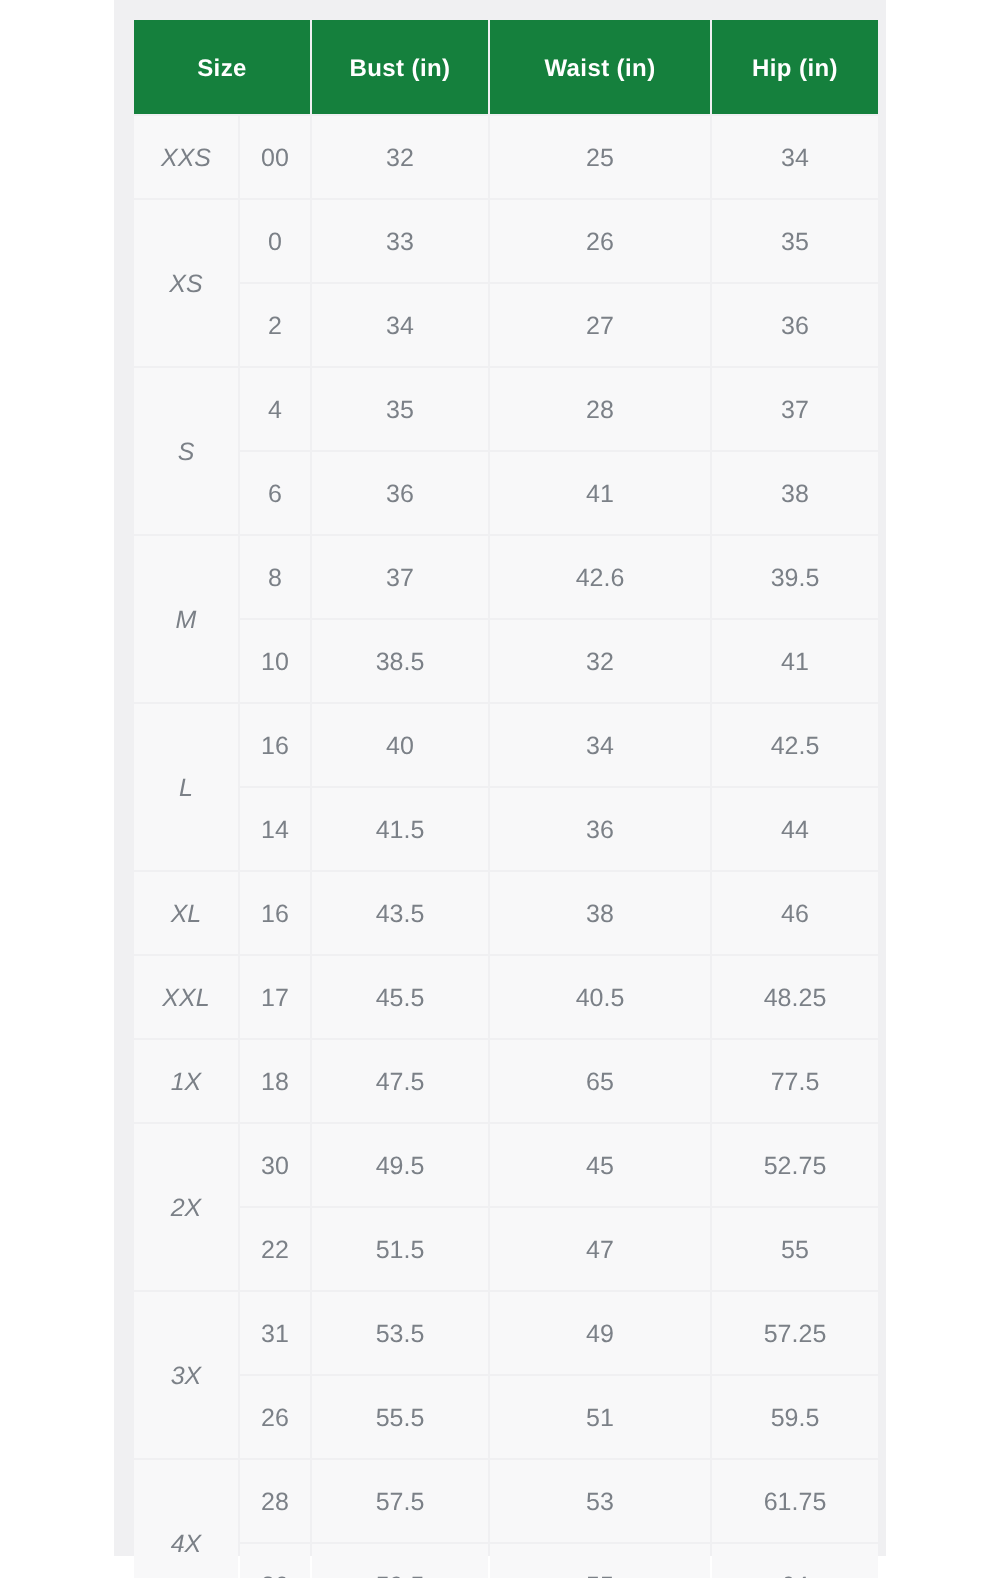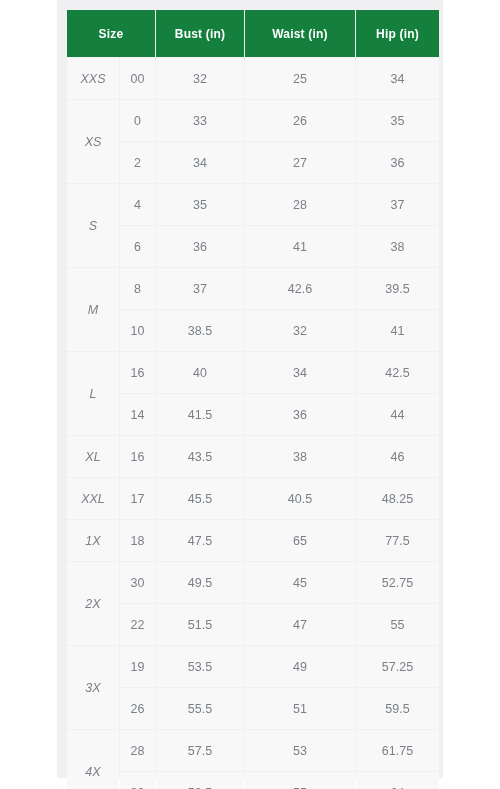--- a/index.html
+++ b/index.html
@@ -183,21 +183,21 @@
           <td>52.75</td>
         </tr>
         <tr>
           <td>22</td>
           <td>51.5</td>
           <td>47</td>
           <td>55</td>
         </tr>
         <tr>
           <td class="size-label" rowspan="2">3X</td>
-          <td>19</td>
+          <td>31</td>
           <td>53.5</td>
           <td>49</td>
           <td>57.25</td>
         </tr>
         <tr>
           <td>26</td>
           <td>55.5</td>
           <td>51</td>
           <td>59.5</td>
         </tr>

